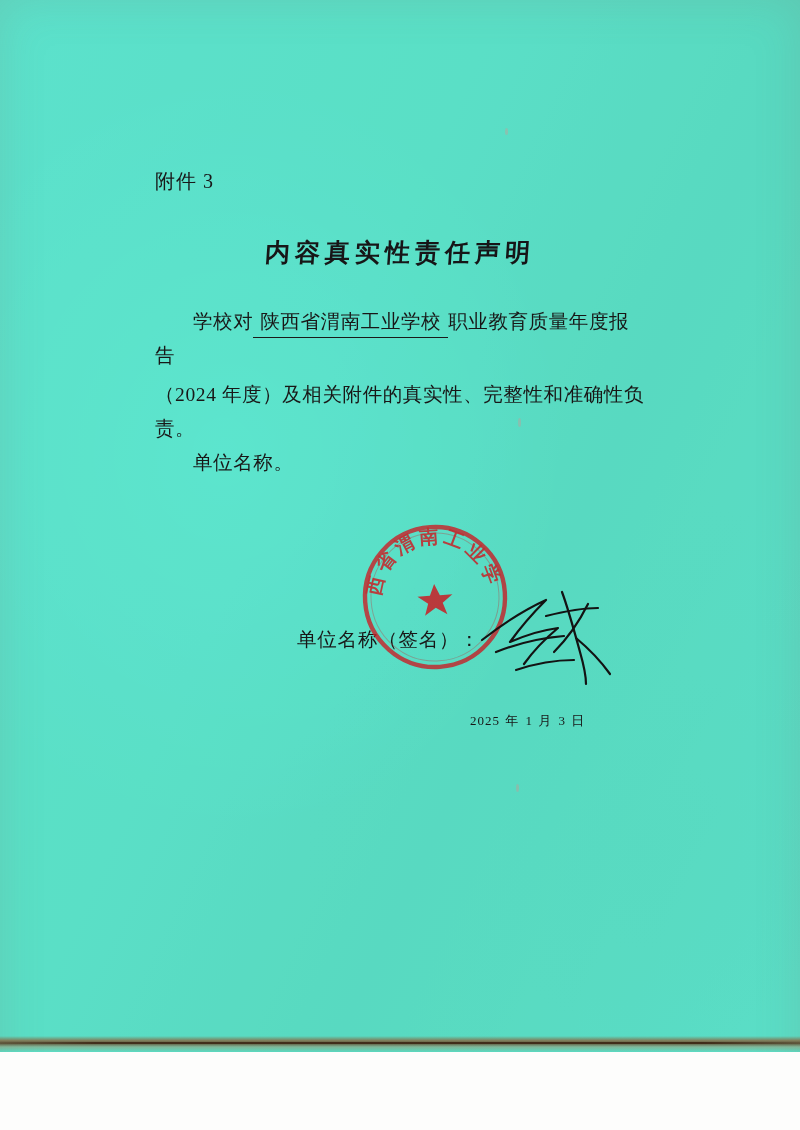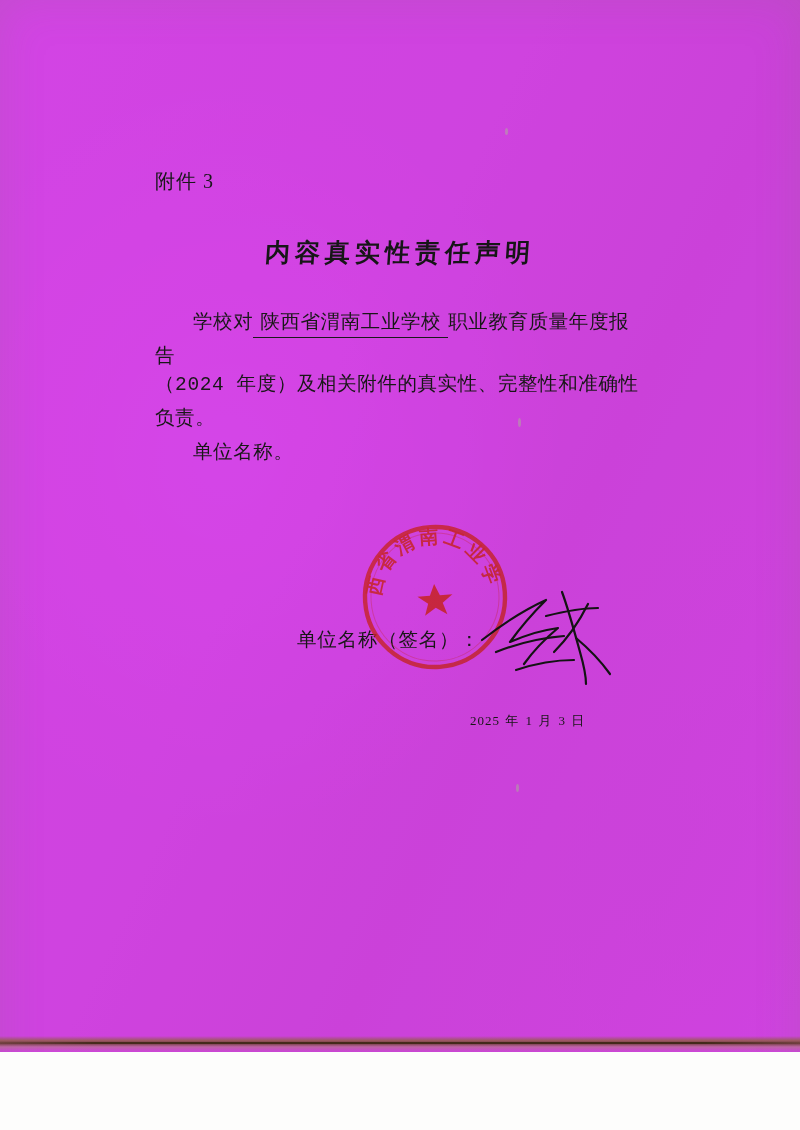--- a/index.html
+++ b/index.html
@@ -7,21 +7,21 @@
     padding: 0;
     background: #cfcfcf;
   }
   body {
     font-family: "DejaVu Sans", sans-serif;
   }
   .page {
     position: relative;
     width: 800px;
     height: 1130px;
-    background: #d946ef;
+    background: #5eead4;
     overflow: hidden;
   }
   
   .scan-tint {
     position: absolute;
     inset: 0;
     pointer-events: none;
     background:
       radial-gradient(ellipse 70% 55% at 28% 40%, rgba(255,255,255,0.55) 0%, rgba(255,255,255,0) 62%),
       radial-gradient(ellipse 60% 45% at 80% 75%, rgba(236,234,229,0.7) 0%, rgba(236,234,229,0) 70%),
@@ -69,21 +69,21 @@
     position: absolute;
     left: 155px;
     width: 494px;
     font-family: "Liberation Serif", serif;
     font-size: 19.5px;
     line-height: 34px;
     letter-spacing: 0.6px;
     color: #191818;
   }
   .para-1 { top: 305px; }
-  .para-2 { top: 368px; font-family: Liberation Mono, monospace; }
+  .para-2 { top: 378px; }
 
   .indent { display: inline-block; width: 38px; }
 
   .fill-blank {
     display: inline-block;
     border-bottom: 1.4px solid #1b1b1b;
     padding: 0 7px 1px 7px;
     line-height: 28px;
   }
 

